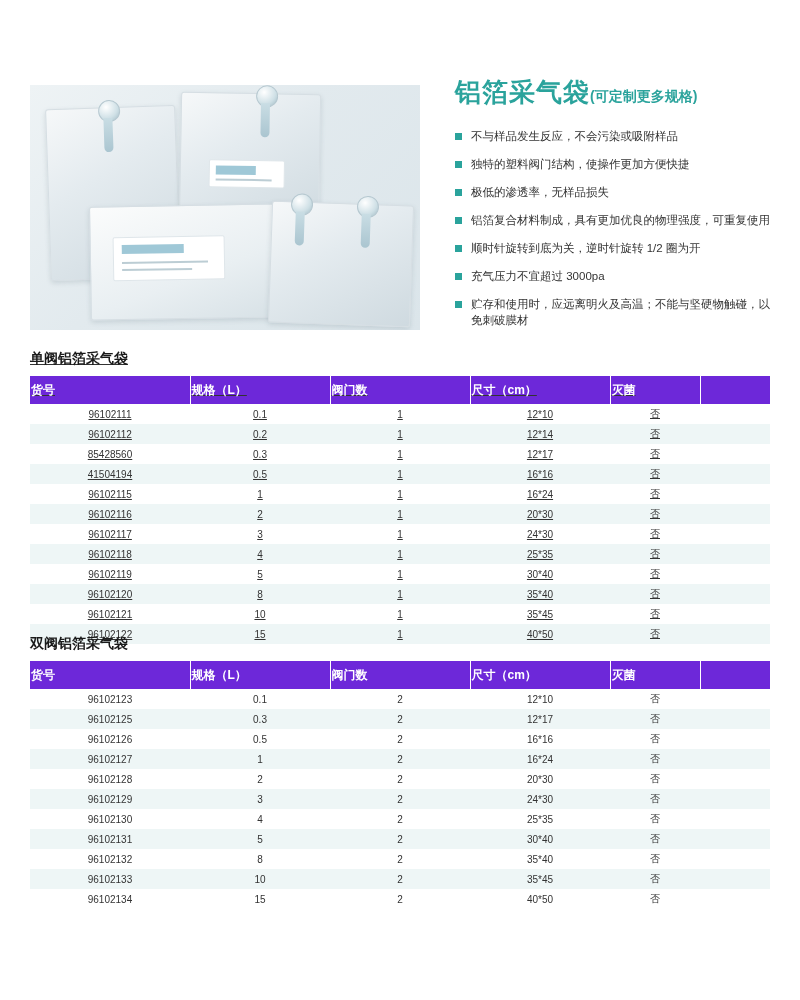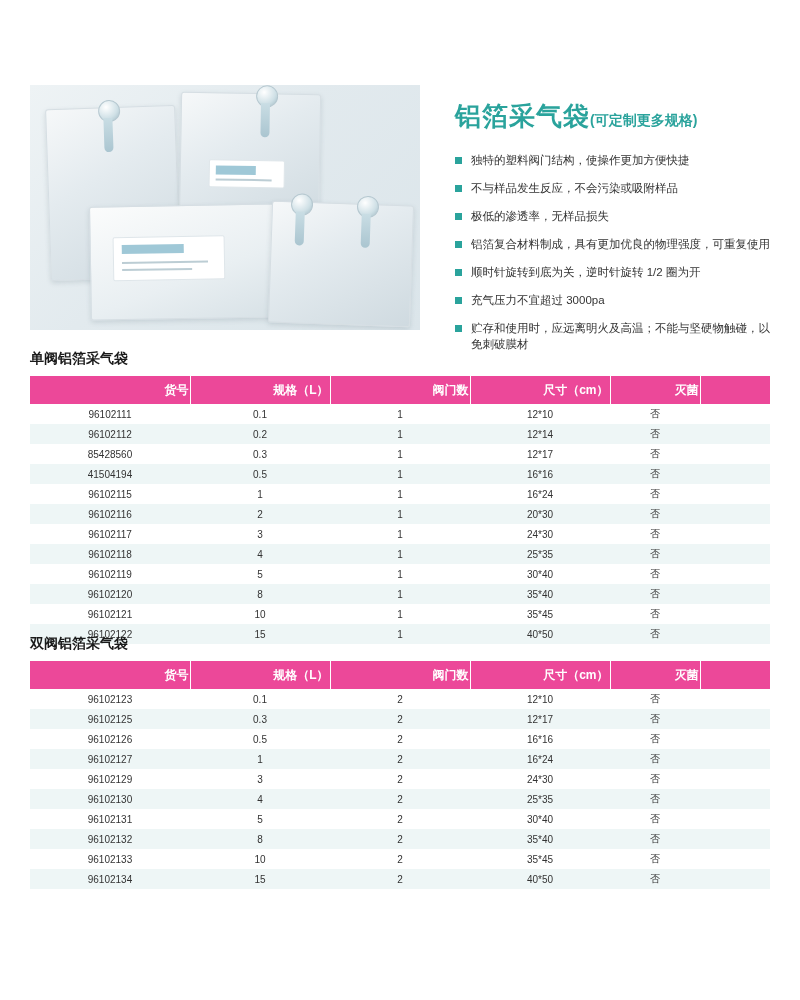--- a/index.html
+++ b/index.html
@@ -84,21 +84,20 @@
     background: #7fb6c9;
     opacity: .75;
   }
 
   
   .info {
     position: absolute;
     left: 425px;
     top: 0;
     width: 320px;
-    margin-top: 24px;
   }
   .title-row {
     white-space: nowrap;
     margin-bottom: 18px;
   }
   .title-main {
     font-size: 26px;
     font-weight: bold;
     color: #2aa39c;
     letter-spacing: 1px;
@@ -139,26 +138,26 @@
     font-weight: bold;
     color: #1a1a1a;
     margin-bottom: 8px;
   }
   table.spec {
     width: 740px;
     border-collapse: collapse;
     table-layout: fixed;
   }
   table.spec th {
-    background: #ec4899;
+    background: #6d28d9;
     color: #ffffff;
     font-size: 12px;
     font-weight: bold;
     height: 26px;
-    text-align: right;
+    text-align: left;
     border-right: 1px solid #ffffff;
   }
   table.spec th:last-child { border-right: none; }
   table.spec td {
     font-size: 10px;
     color: #333;
     height: 18px;
     text-align: center;
     border: none;
   }
@@ -205,32 +204,32 @@
         <div class="valve" style="left:84px; top:-9px;"></div>
         <div class="nozzle" style="left:89px; top:9px;"></div>
       </div>
     </div>
 
     <div class="info">
       <div class="title-row">
         <span class="title-main">铝箔采气袋</span><span class="title-sub">(可定制更多规格)</span>
       </div>
       <ul class="bullet-list">
+        <li><span class="sq"></span><span>不与样品发生反应，不会污染或吸附样品</span></li>
         <li><span class="sq"></span><span>独特的塑料阀门结构，使操作更加方便快捷</span></li>
-        <li><span class="sq"></span><span>不与样品发生反应，不会污染或吸附样品</span></li>
         <li><span class="sq"></span><span>极低的渗透率，无样品损失</span></li>
         <li><span class="sq"></span><span>铝箔复合材料制成，具有更加优良的物理强度，可重复使用</span></li>
         <li><span class="sq"></span><span>顺时针旋转到底为关，逆时针旋转 1/2 圈为开</span></li>
         <li><span class="sq"></span><span>充气压力不宜超过 3000pa</span></li>
         <li><span class="sq"></span><span>贮存和使用时，应远离明火及高温；不能与坚硬物触碰，以免刺破膜材</span></li>
       </ul>
     </div>
   </div>
 
-  <div class="section" style="top:350px;">
+  <div class="section" style="top:350px;text-decoration:underline;">
     <div class="section-title">单阀铝箔采气袋</div>
     <table class="spec">
       <colgroup>
           <col class="c1">
           <col class="c2">
           <col class="c3">
           <col class="c4">
           <col class="c5">
           <col class="c6">
         </colgroup>
@@ -393,20 +392,28 @@
           </tr>
         <tr>
             <td>96102127</td>
             <td>1</td>
             <td>2</td>
             <td>16*24</td>
             <td>否</td>
             <td></td>
           </tr>
         <tr>
+            <td>96102128</td>
+            <td>2</td>
+            <td>2</td>
+            <td>20*30</td>
+            <td>否</td>
+            <td></td>
+          </tr>
+        <tr>
             <td>96102129</td>
             <td>3</td>
             <td>2</td>
             <td>24*30</td>
             <td>否</td>
             <td></td>
           </tr>
         <tr>
             <td>96102130</td>
             <td>4</td>

